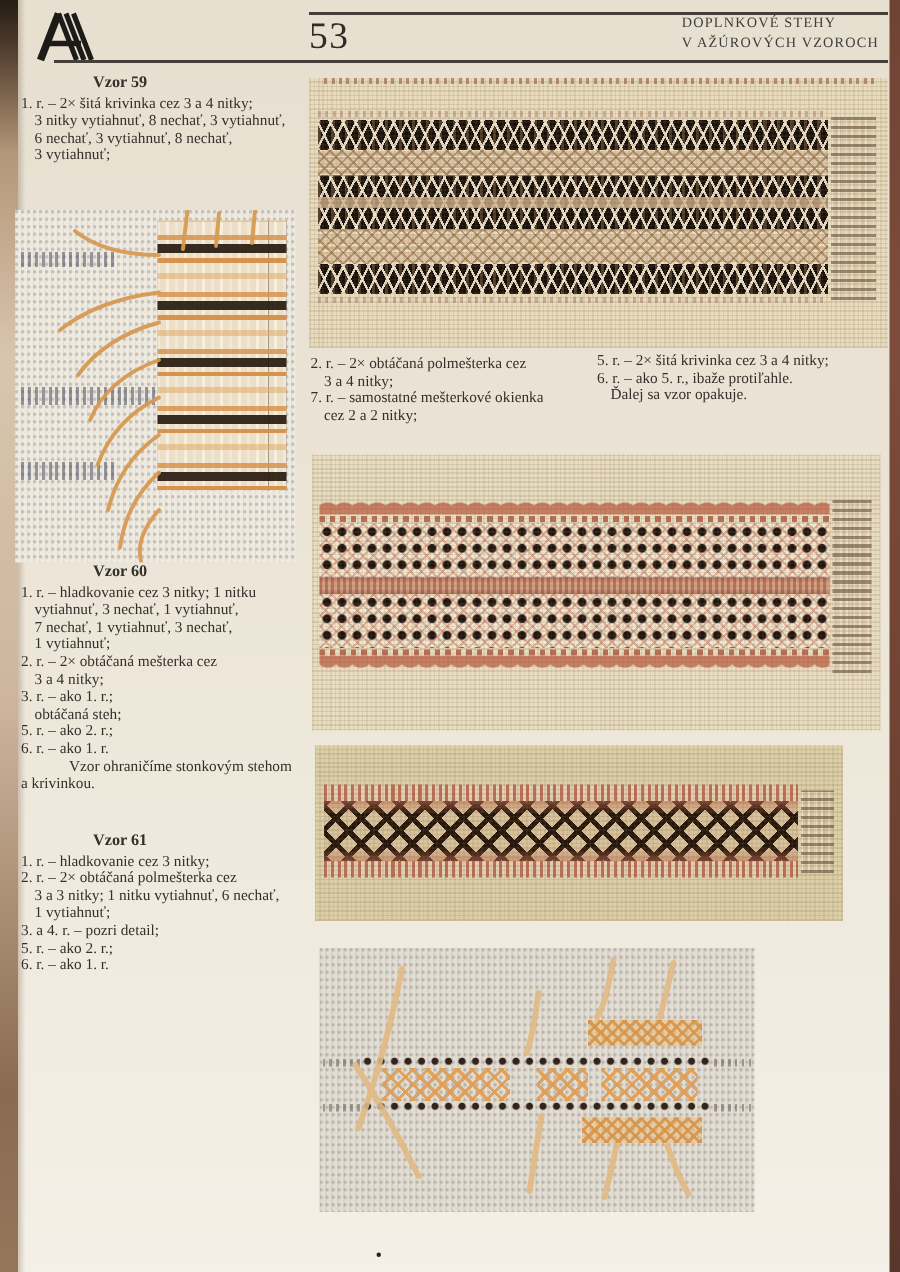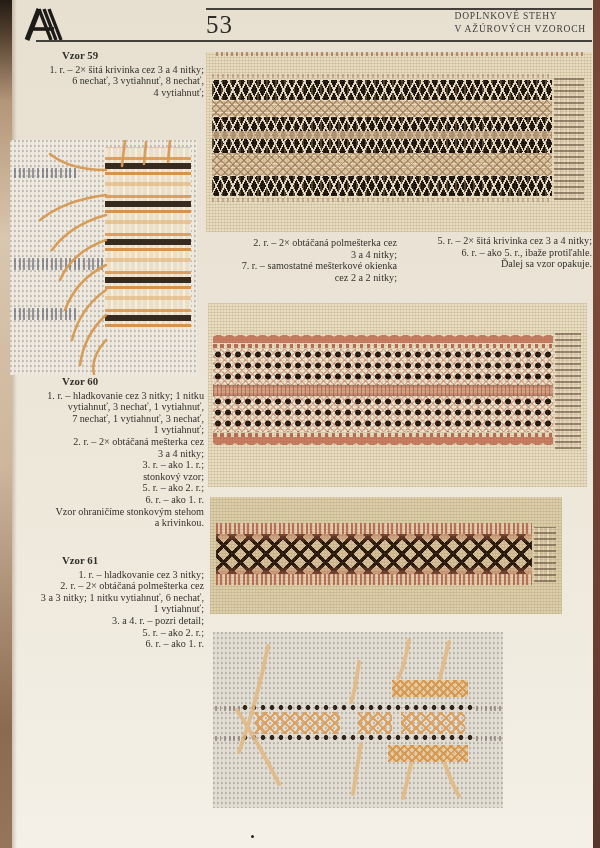--- a/index.html
+++ b/index.html
@@ -19,21 +19,21 @@
   
   .rule-top{left:206px;top:8px;width:386px;height:2px;background:#45403a;}
   .rule-main{left:36px;top:40px;width:556px;height:2px;background:#45403a;}
   .pagenum{left:206px;top:11px;font-size:25px;letter-spacing:1px;color:#2f2c28;text-align:right;}
   .htitle{right:14px;top:10px;text-align:left;font-size:9.5px;line-height:12.5px;
     letter-spacing:.8px;color:#3e3d3c;}
   .logo{left:24px;top:6px;width:42px;height:36px;}
   
   .tblock{position:absolute;font-size:10.2px;line-height:11.6px;color:#33302b;}
   .tblock .h{font-weight:bold;font-size:10.8px;margin-bottom:2px;margin-left:48px;}
-  .ln{white-space:nowrap;text-align:right;}
+  .ln{white-space:nowrap;}
   .ln.ind{padding-left:9px;}
   .ln.pind{padding-left:32px;}
   
   .photo{position:absolute;}
   .weave::after{content:"";position:absolute;inset:0;pointer-events:none;z-index:5;
     background-image:
       repeating-linear-gradient(0deg,rgba(125,103,78,.16) 0 1px,rgba(0,0,0,0) 1px 3px),
       repeating-linear-gradient(90deg,rgba(125,103,78,.12) 0 1px,rgba(0,0,0,0) 1px 3px);}
   .dotgrid{
     background-image:
@@ -126,22 +126,23 @@
 <div class="abs pagenum">53</div>
 <div class="abs htitle">
   <div>DOPLNKOVÉ STEHY</div>
   <div>V AŽÚROVÝCH VZOROCH</div>
 </div>
 <div class="abs rule-main"></div>
 
 <div class="tblock" style="left:14px;top:50px;width:190px;">
   <div class="h">Vzor 59</div>
   <div class="ln">1. r. – 2× šitá krivinka cez 3 a 4 nitky;</div>
+  <div class="ln ind">3 nitky vytiahnuť, 8 nechať, 3 vytiahnuť,</div>
   <div class="ln ind">6 nechať, 3 vytiahnuť, 8 nechať,</div>
-  <div class="ln ind">4 vytiahnuť;</div>
+  <div class="ln ind">3 vytiahnuť;</div>
 </div>
 
 <div class="photo weave" id="photoTop" style="left:206px;top:52px;width:386px;height:180px;background:#e8dcbd;">
   <div class="abs dash-red" style="left:10px;right:6px;top:0;height:4px;"></div>
   <div class="abs dash-red" style="left:6px;right:40px;top:22px;height:4px;opacity:.6;"></div>
   <div class="abs row-dark" style="left:6px;right:40px;top:28px;height:20px;"></div>
   <div class="abs row-lattice" style="left:6px;right:40px;top:48px;height:17px;"></div>
   <div class="abs row-dark big" style="left:6px;right:40px;top:65px;height:36px;"></div>
   <div class="abs row-lattice" style="left:6px;right:40px;top:101px;height:23px;"></div>
   <div class="abs row-dark" style="left:6px;right:40px;top:124px;height:20px;"></div>
@@ -185,21 +186,21 @@
 
 <div class="tblock" style="left:14px;top:376px;width:190px;">
   <div class="h">Vzor 60</div>
   <div class="ln">1. r. – hladkovanie cez 3 nitky; 1 nitku</div>
   <div class="ln ind">vytiahnuť, 3 nechať, 1 vytiahnuť,</div>
   <div class="ln ind">7 nechať, 1 vytiahnuť, 3 nechať,</div>
   <div class="ln ind">1 vytiahnuť;</div>
   <div class="ln">2. r. – 2× obtáčaná mešterka cez</div>
   <div class="ln ind">3 a 4 nitky;</div>
   <div class="ln">3. r. – ako 1. r.;</div>
-  <div class="ln ind">stonkový vzor;</div>
+  <div class="ln ind">obtáčaná steh;</div>
   <div class="ln">5. r. – ako 2. r.;</div>
   <div class="ln">6. r. – ako 1. r.</div>
   <div class="ln pind">Vzor ohraničíme stonkovým stehom</div>
   <div class="ln">a krivinkou.</div>
 </div>
 
 <div class="photo weave" id="photoMid" style="left:208px;top:303px;width:379px;height:184px;background:#e9ddc0;">
   <div class="abs scallop-top" style="left:5px;right:34px;top:26px;height:14px;"></div>
   <div class="abs pink-dash" style="left:5px;right:34px;top:41px;height:4px;"></div>
   <div class="abs row-dots" style="left:5px;right:34px;top:46px;height:36px;"></div>

